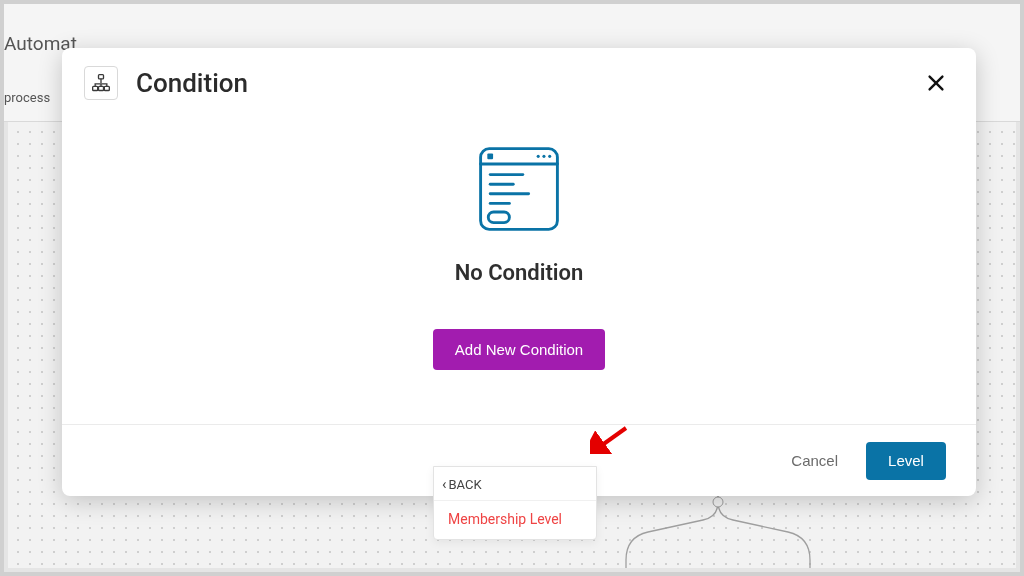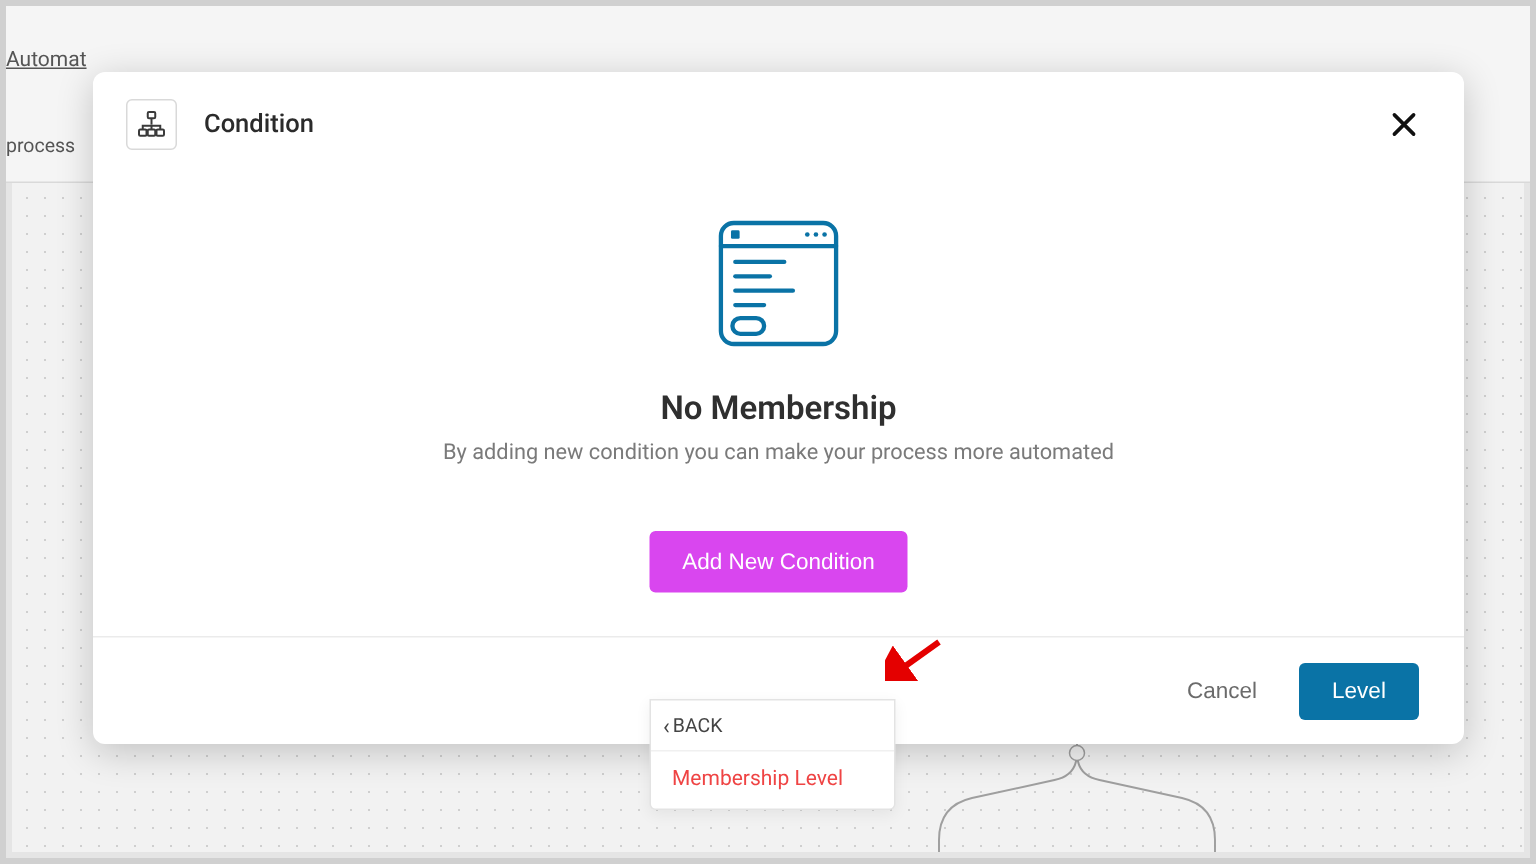--- a/index.html
+++ b/index.html
@@ -20,23 +20,22 @@
   .bg-topbar {
     position: absolute;
     top: 0; left: 0; right: 0;
     height: 118px;
     background: #f5f5f5;
     border-bottom: 1px solid #d9d9d9;
   }
   .bg-tab1 {
     position: absolute;
     top: 28px; left: 0;
-    font-size: 14px;
+    font-size: 19px;
     color: #555;
-    text-decoration: underline;
   }
   .bg-tab2 {
     position: absolute;
     top: 86px; left: 0;
     font-size: 13px;
     color: #555;
   }
   .bg-canvas {
     position: absolute;
     top: 118px; left: 4px; right: 4px; bottom: 4px;
@@ -69,21 +68,21 @@
     height: 34px;
     border: 1px solid #d9d9d9;
     border-radius: 4px;
     display: flex;
     align-items: center;
     justify-content: center;
     margin-right: 18px;
     color: #3a3a3a;
   }
   .modal-title {
-    font-size: 17px;
+    font-size: 26px;
     font-weight: 500;
     color: #2b2b2b;
   }
   .modal-close {
     margin-left: auto;
     width: 28px;
     height: 28px;
     cursor: pointer;
     display: flex;
     align-items: center;
@@ -114,21 +113,21 @@
     color: #2f2f2f;
   }
   .empty-subtitle {
     margin-top: 8px;
     font-size: 14.5px;
     color: #7a7a7a;
   }
 
   .add-btn {
     margin-top: 44px;
-    background: #d946ef;
+    background: #a21caf;
     color: #fff;
     border: none;
     padding: 12px 22px;
     font-size: 15px;
     border-radius: 4px;
     cursor: pointer;
   }
 
   .dropdown {
     position: absolute;
@@ -243,22 +242,21 @@
         <circle cx="70" cy="16" r="1.6" fill="#0a73a6" stroke="none"></circle>
         <circle cx="76" cy="16" r="1.6" fill="#0a73a6" stroke="none"></circle>
         <circle cx="82" cy="16" r="1.6" fill="#0a73a6" stroke="none"></circle>
         <path d="M20 35 L54 35"></path>
         <path d="M20 45 L44 45"></path>
         <path d="M20 55 L60 55"></path>
         <path d="M20 65 L40 65"></path>
         <rect x="18" y="74" width="22" height="11" rx="5.5"></rect>
       </svg>
     </div>
-    <div class="empty-title">No Membership</div>
-    <div class="empty-subtitle">By adding new condition you can make your process more automated</div>
+    <div class="empty-title">No Condition</div>
 
     <button class="add-btn">Add New Condition</button>
 
     <div class="dropdown">
       <div class="dropdown-back">
         <span class="chev">‹</span>
         <span>BACK</span>
       </div>
       <div class="dropdown-item">Membership Level</div>
     </div>

